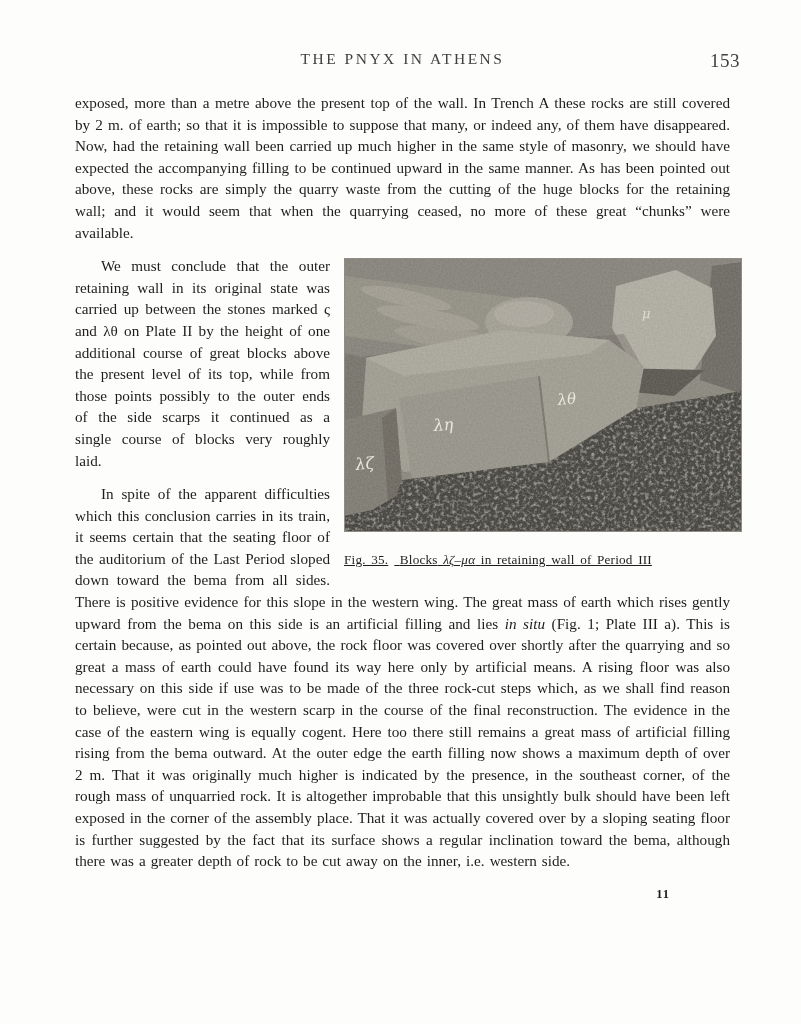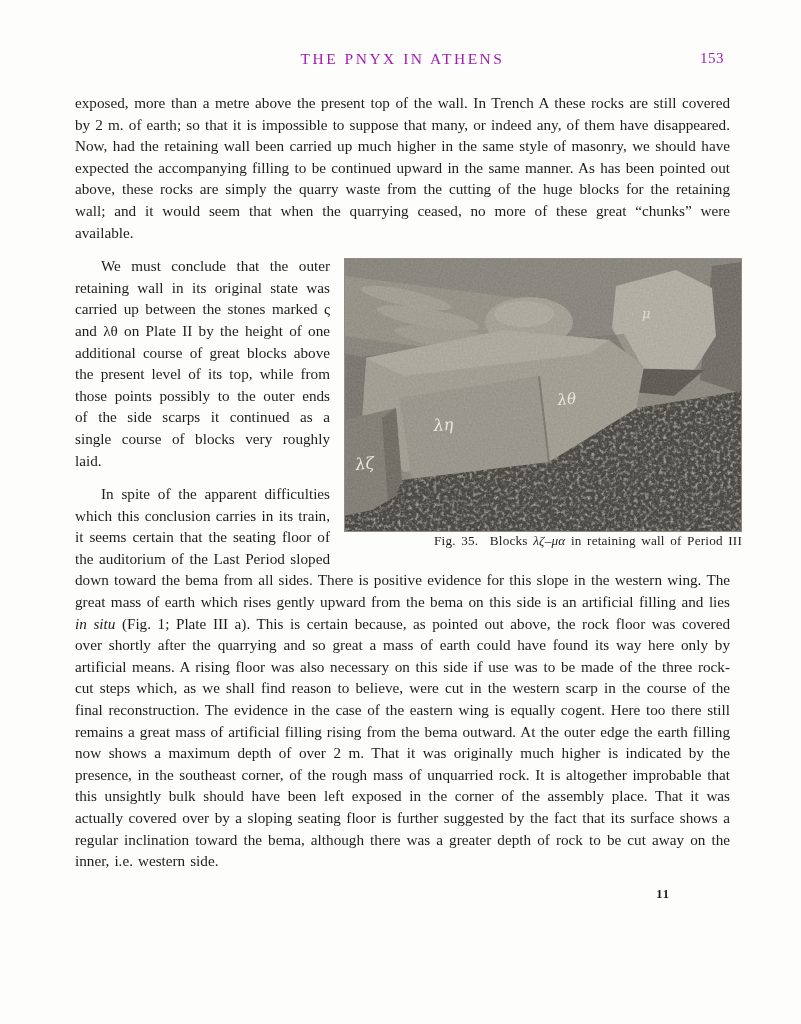--- a/index.html
+++ b/index.html
@@ -16,50 +16,51 @@
   .content{
     position:absolute;left:63px;top:50px;width:679px;
   }
   .running-head{
     position:relative;
     text-align:center;
     font-size:15.5px;
     letter-spacing:2.5px;
     height:22px;
     margin-bottom:20px;
-    color:#a21caf;
+    color:#404040;
   }
   .head-pagenum{
-    position:absolute;right:18px;top:0;
+    position:absolute;right:2px;top:0;
     letter-spacing:0.5px;
-    font-size:15px;
+    font-size:19px;
   }
   .body-text{
     font-size:15.2px;
     line-height:21.6px;
     text-align:justify;
     word-spacing:1.2px;
   }
   .para{margin:12px;text-indent:26px;}
   .para.first{text-indent:0;}
   .it{font-style:italic;}
   .fig{
     float:right;
     width:398px;
     margin:3px 0 18px 14px;
   }
   .photo{display:block;width:398px;height:274px;background:#8e8b81;}
   .caption{
-    margin-top:0;
-    text-align:right;
+    margin-top:19px;
+    text-align:left;
     font-size:13.2px;
     line-height:17px;
     word-spacing:2px;
     letter-spacing:0.2px;
     text-indent:0;
+    text-decoration:underline;
   }
   .cap-fig{margin-right:6px;}
   .signature{
     clear:both;
     text-align:right;
     padding-right:72px;
     margin-top:6px;
     font-size:12.5px;
     font-weight:bold;
     letter-spacing:1px;

